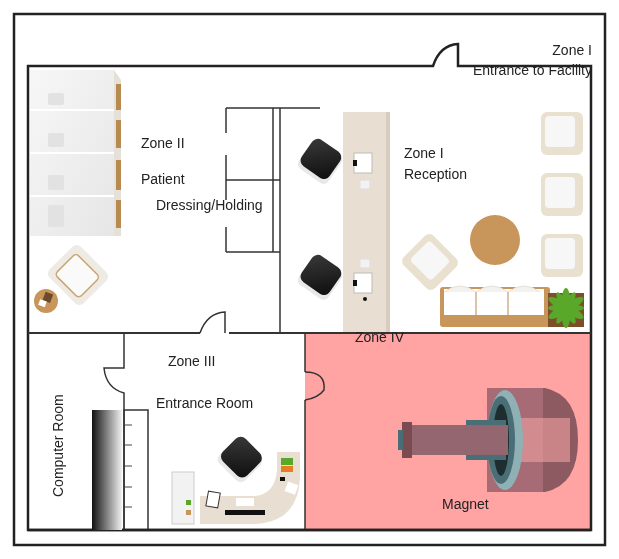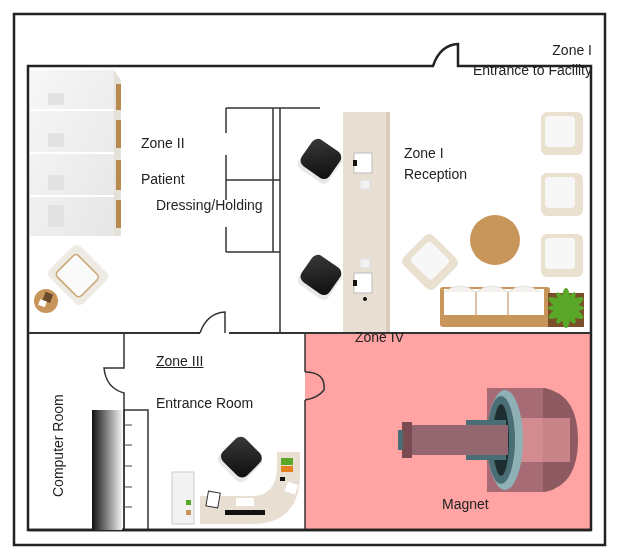--- a/index.html
+++ b/index.html
@@ -193,20 +193,20 @@
 <div class="label label-right" style="left:440px; top:22px; width:152px;margin-top:40px;">Entrance to Facility</div>
 <div class="label label-right" style="left:440px; top:42px; width:152px;">Zone I</div>
 
 <div class="label" style="left:141px; top:135px;">Zone II</div>
 <div class="label" style="left:141px; top:171px;">Patient</div>
 <div class="label" style="left:156px; top:197px;">Dressing/Holding</div>
 
 <div class="label" style="left:404px; top:145px;">Zone I</div>
 <div class="label" style="left:404px; top:166px;text-align:right;">Reception</div>
 
-<div class="label" style="left:156px; top:353px;text-decoration:underline;">Zone III</div>
+<div class="label" style="left:168px; top:353px;">Zone III</div>
 <div class="label" style="left:156px; top:395px;">Entrance Room</div>
 
 <div class="label" style="left:355px; top:329px;">Zone IV</div>
 
 <div class="label vert" style="left:50px; top:497px;">Computer Room</div>
 
 <div class="label" style="left:442px; top:496px;">Magnet</div>
 
 </body></html>

